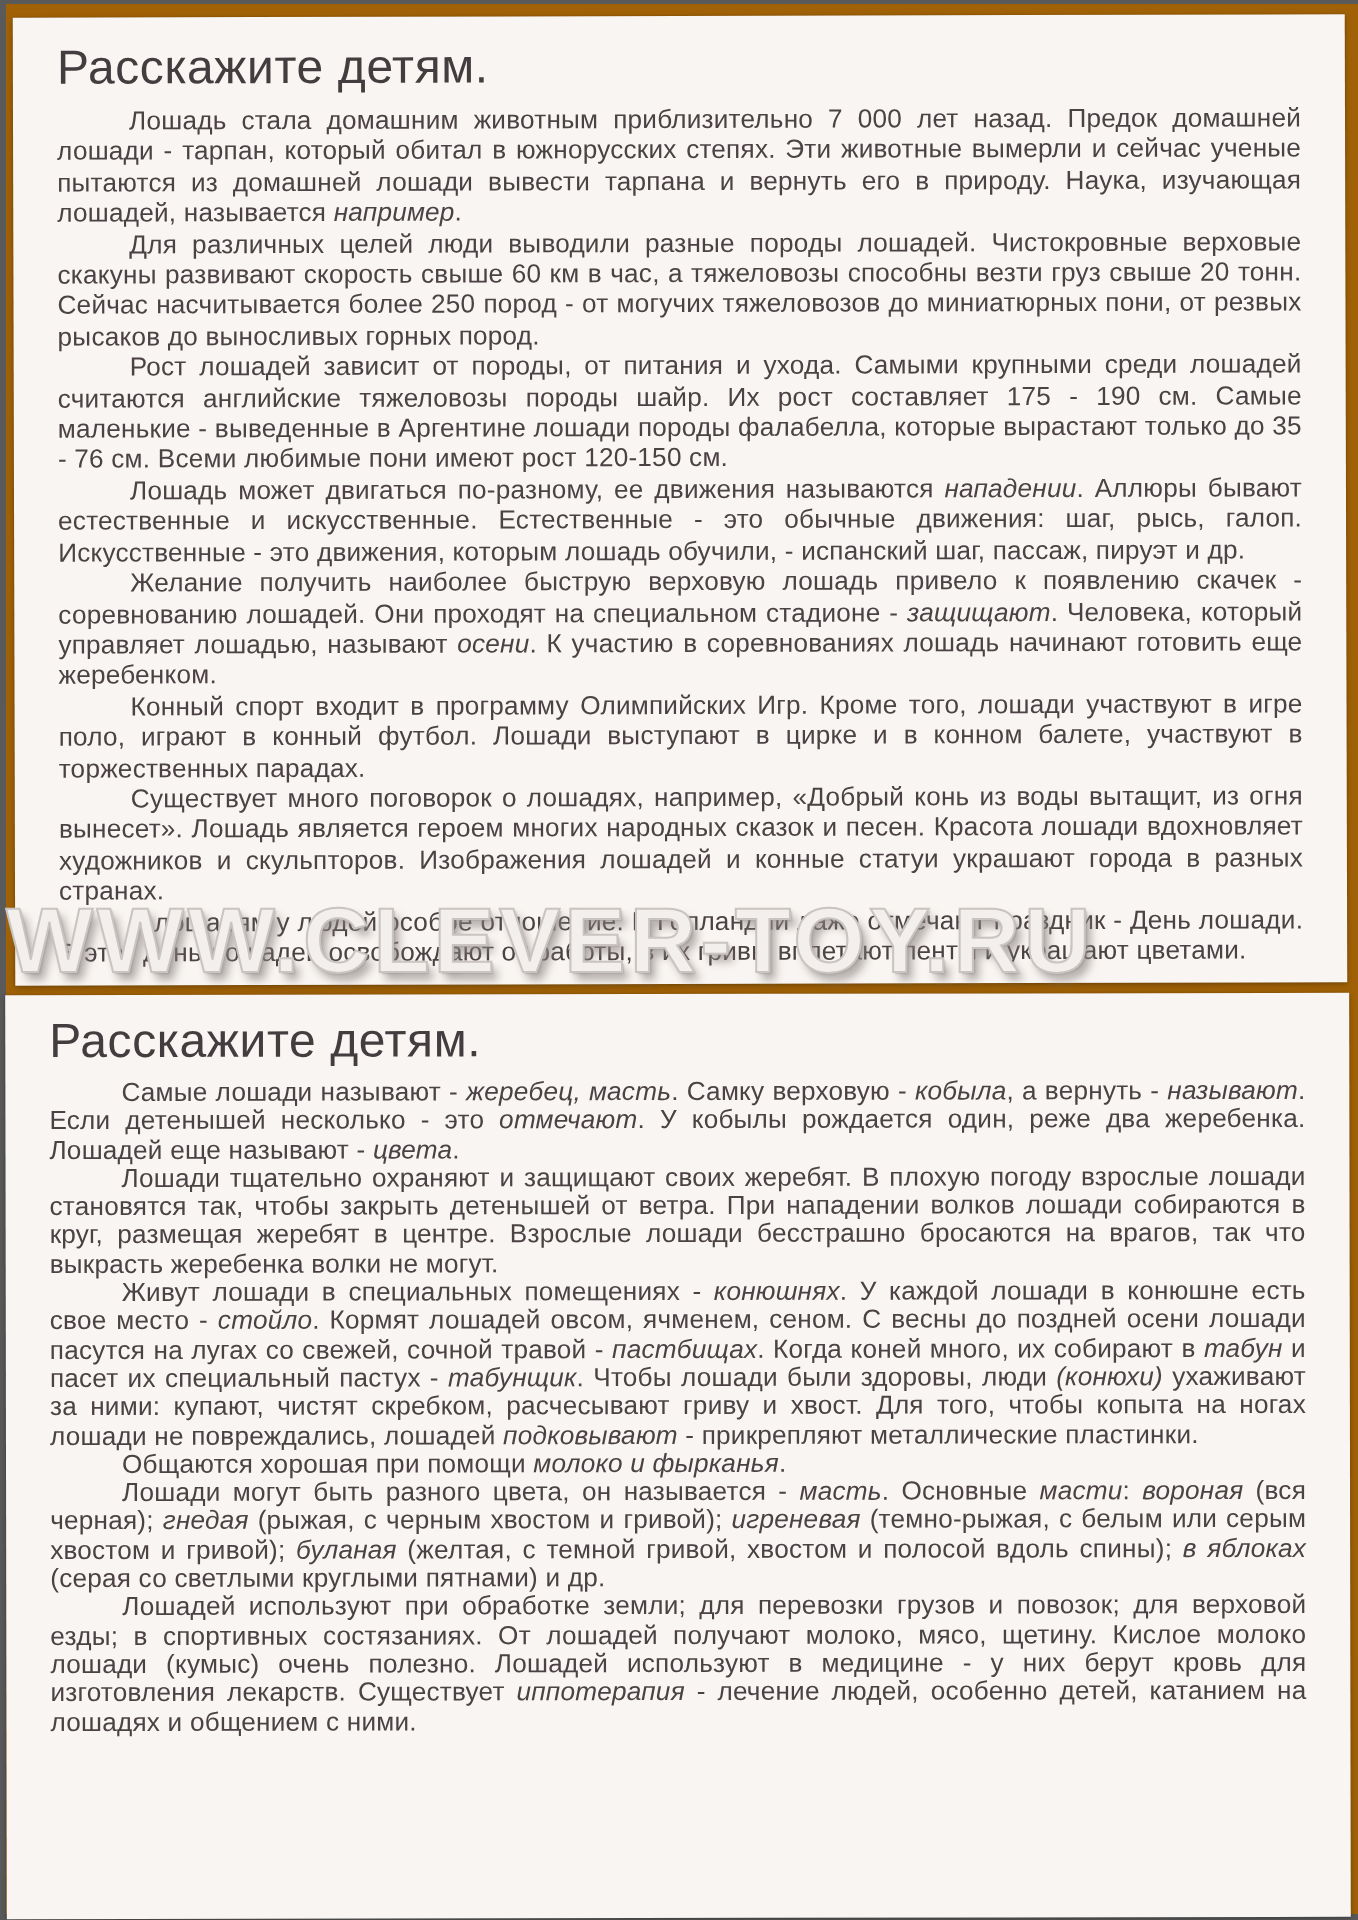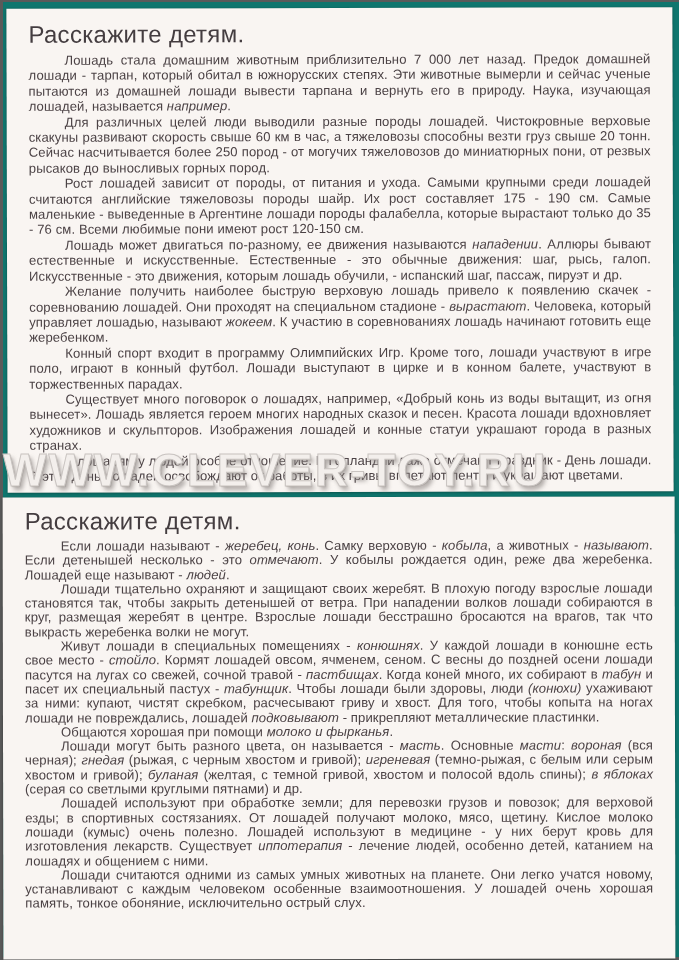--- a/index.html
+++ b/index.html
@@ -10,21 +10,21 @@
     overflow: hidden;
     background: #5a5a5a;
     font-family: "Liberation Sans", sans-serif;
   }
   .scene {
     position: absolute;
     left: 3px;
     top: 2px;
     right: 0;
     bottom: 3px;
-    background: #0f766e;
+    background: #a16207;
   }
   .card {
     position: absolute;
     background: #f9f5f2;
     box-shadow: 0 1px 3px rgba(0,0,0,0.28), 0 0 1px rgba(0,0,0,0.2);
     color: #4b4245;
     box-sizing: border-box;
   }
   .card1 {
     left: 4px;
@@ -81,35 +81,34 @@
 
 <div class="scene">
 
   <div class="card card1">
     <h1 class="page-title">Расскажите детям.</h1>
     <div class="page-body">
         <p><span>Лошадь стала домашним животным приблизительно 7 000 лет назад. Предок домашней лошади - тарпан, который обитал в южнорусских степях. Эти животные вымерли и сейчас ученые пытаются из домашней лошади вывести тарпана и вернуть его в природу. Наука, изучающая лошадей, называется </span><i>например</i><span>.</span></p>
         <p><span>Для различных целей люди выводили разные породы лошадей. Чистокровные верховые скакуны развивают скорость свыше 60 км в час, а тяжеловозы способны везти груз свыше 20 тонн. Сейчас насчитывается более 250 пород - от могучих тяжеловозов до миниатюрных пони, от резвых рысаков до выносливых горных пород.</span></p>
         <p><span>Рост лошадей зависит от породы, от питания и ухода. Самыми крупными среди лошадей считаются английские тяжеловозы породы шайр. Их рост составляет 175 - 190 см. Самые маленькие - выведенные в Аргентине лошади породы фалабелла, которые вырастают только до 35 - 76 см. Всеми любимые пони имеют рост 120-150 см.</span></p>
         <p><span>Лошадь может двигаться по-разному, ее движения называются </span><i>нападении</i><span>. Аллюры бывают естественные и искусственные. Естественные - это обычные движения: шаг, рысь, галоп. Искусственные - это движения, которым лошадь обучили, - испанский шаг, пассаж, пируэт и др.</span></p>
-        <p><span>Желание получить наиболее быструю верховую лошадь привело к появлению скачек - соревнованию лошадей. Они проходят на специальном стадионе - </span><i>вырастают</i><span>. Человека, который управляет лошадью, называют </span><i>жокеем</i><span>. К участию в соревнованиях лошадь начинают готовить еще жеребенком.</span></p>
+        <p><span>Желание получить наиболее быструю верховую лошадь привело к появлению скачек - соревнованию лошадей. Они проходят на специальном стадионе - </span><i>защищают</i><span>. Человека, который управляет лошадью, называют </span><i>осени</i><span>. К участию в соревнованиях лошадь начинают готовить еще жеребенком.</span></p>
         <p><span>Конный спорт входит в программу Олимпийских Игр. Кроме того, лошади участвуют в игре поло, играют в конный футбол. Лошади выступают в цирке и в конном балете, участвуют в торжественных парадах.</span></p>
         <p><span>Существует много поговорок о лошадях, например, «Добрый конь из воды вытащит, из огня вынесет». Лошадь является героем многих народных сказок и песен. Красота лошади вдохновляет художников и скульпторов. Изображения лошадей и конные статуи украшают города в разных странах.</span></p>
         <p><span>К лошадям у людей особое отношение. В Голландии даже отмечают праздник - День лошади. В этот день лошадей освобождают от работы, в их гривы вплетают ленты и украшают цветами.</span></p>
       </div>
   </div>
 
   <div class="card card2">
     <h1 class="page-title">Расскажите детям.</h1>
     <div class="page-body">
-        <p><span>Если лошади называют - </span><i>жеребец, конь</i><span>. Самку верховую -  </span><i>кобыла</i><span>, а  животных - </span><i>называют</i><span>. Если детенышей несколько - это </span><i>отмечают</i><span>.  У кобылы рождается один, реже два жеребенка. Лошадей еще называют - </span><i>людей</i><span>.</span></p>
+        <p><span>Самые лошади называют - </span><i>жеребец, масть</i><span>. Самку верховую -  </span><i>кобыла</i><span>, а  вернуть - </span><i>называют</i><span>. Если детенышей несколько - это </span><i>отмечают</i><span>.  У кобылы рождается один, реже два жеребенка. Лошадей еще называют - </span><i>цвета</i><span>.</span></p>
         <p><span>Лошади тщательно охраняют и защищают своих жеребят. В плохую погоду взрослые лошади становятся так, чтобы закрыть детенышей от ветра. При нападении волков лошади собираются в круг, размещая жеребят в центре. Взрослые лошади бесстрашно бросаются на врагов, так что выкрасть жеребенка  волки не могут.</span></p>
         <p><span>Живут лошади в специальных помещениях - </span><i>конюшнях</i><span>. У каждой лошади в конюшне есть свое место - </span><i>стойло</i><span>.  Кормят лошадей  овсом, ячменем, сеном.  С весны до поздней осени лошади пасутся на лугах со свежей, сочной травой - </span><i>пастбищах</i><span>. Когда коней много, их собирают в </span><i>табун</i><span> и пасет их специальный пастух -  </span><i>табунщик</i><span>. Чтобы лошади были здоровы, люди </span><i>(конюхи)</i><span> ухаживают за ними: купают, чистят скребком, расчесывают гриву и хвост. Для того, чтобы копыта на ногах лошади не повреждались,  лошадей </span><i>подковывают</i><span> - прикрепляют металлические пластинки.</span></p>
         <p><span>Общаются хорошая при помощи </span><i>молоко и фырканья</i><span>.</span></p>
         <p><span>Лошади могут быть разного цвета, он называется - </span><i>масть</i><span>. Основные </span><i>масти</i><span>: </span><i>вороная</i><span> (вся черная); </span><i>гнедая</i><span> (рыжая, с черным хвостом и гривой); </span><i>игреневая</i><span> (темно-рыжая, с белым или серым хвостом и гривой); </span><i>буланая</i><span> (желтая, с темной гривой, хвостом и полосой вдоль спины); </span><i>в яблоках</i><span> (серая со светлыми круглыми пятнами) и др.</span></p>
         <p><span>Лошадей используют при обработке земли; для перевозки грузов и повозок; для верховой езды; в спортивных состязаниях.  От лошадей получают молоко, мясо, щетину. Кислое молоко лошади (кумыс) очень полезно. Лошадей используют в медицине - у них берут кровь для изготовления лекарств. Существует  </span><i>иппотерапия</i><span> - лечение людей, особенно детей, катанием на лошадях и общением с ними.</span></p>
-        <p><span>Лошади считаются одними из самых умных животных на планете. Они легко учатся новому, устанавливают с каждым человеком особенные взаимоотношения.  У лошадей очень хорошая память, тонкое обоняние, исключительно острый слух.</span></p>
       </div>
   </div>
 
   <div class="watermark">WWW.CLEVER-TOY.RU</div>
 
 </div>
 
 </body></html>

